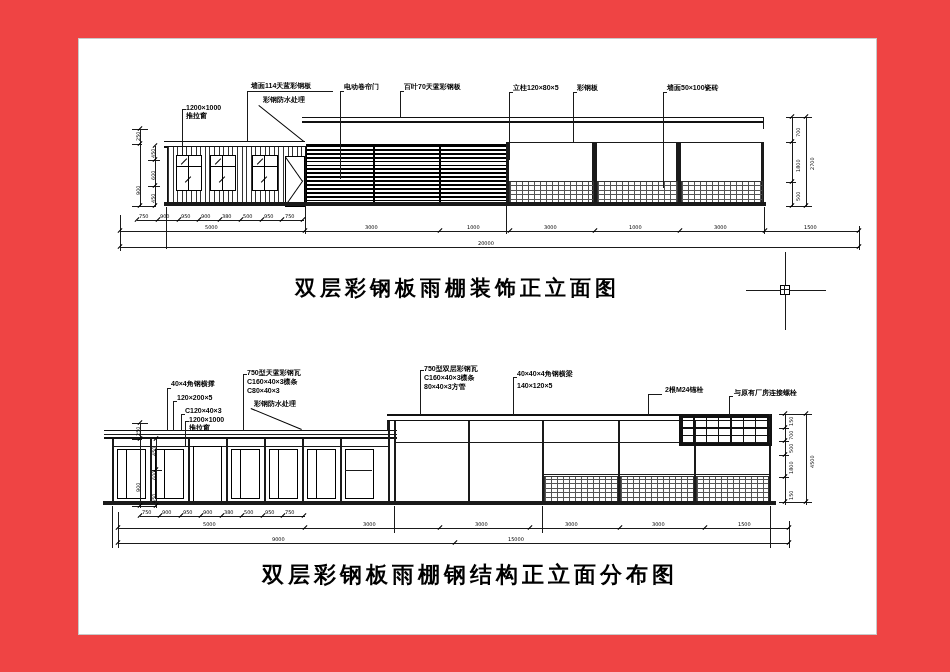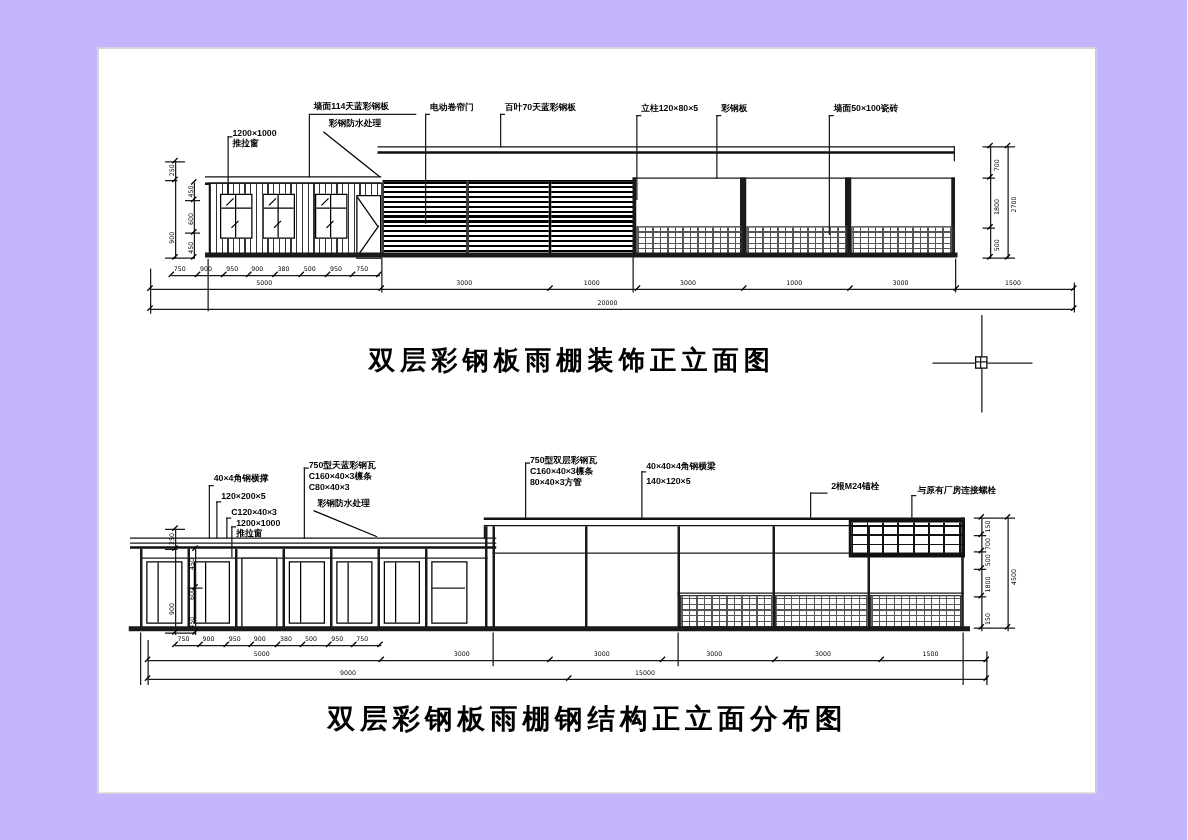--- a/index.html
+++ b/index.html
@@ -1,16 +1,16 @@
 <!DOCTYPE html>
 <html><head>
 <meta charset="utf-8">
 <style>
   html,body{margin:0;padding:0;background:#fff}
-  #stage{position:relative;width:950px;height:672px;background:#c4b5fd;overflow:hidden;font-family:"Liberation Sans",sans-serif}
+  #stage{position:relative;width:950px;height:672px;background:#ef4444;overflow:hidden;font-family:"Liberation Sans",sans-serif}
   .sheet{position:absolute;left:78px;top:38px;width:797px;height:595px;border:1px solid #c9c9c9;background:#fff}
   .ln{position:absolute;background:#1a1a1a}
   .band{position:absolute;border-top:1px solid #111;border-bottom:2px solid #111;background:#fff}
   .band2{position:absolute;border-top:2px solid #111;border-bottom:1px solid #111;background:#fff}
   .lbl{position:absolute;font-weight:bold;font-size:7px;line-height:1.2;color:#000;white-space:nowrap}
   .dim{position:absolute;font-size:5px;line-height:1;color:#000;white-space:nowrap;font-family:"DejaVu Sans",sans-serif}
   .dimv{transform:rotate(-90deg);transform-origin:left top}
   .tick{position:absolute;width:6px;height:1px;background:#000;transform:rotate(-45deg)}
   .vstripes{position:absolute;border:1px solid #111;background:repeating-linear-gradient(90deg,#333 0 1px,#fff 1px 4.6px)}
   .louver{position:absolute;border:1px solid #000;background:repeating-linear-gradient(180deg,#000 0 1.8px,#fff 1.8px 3.9px)}

